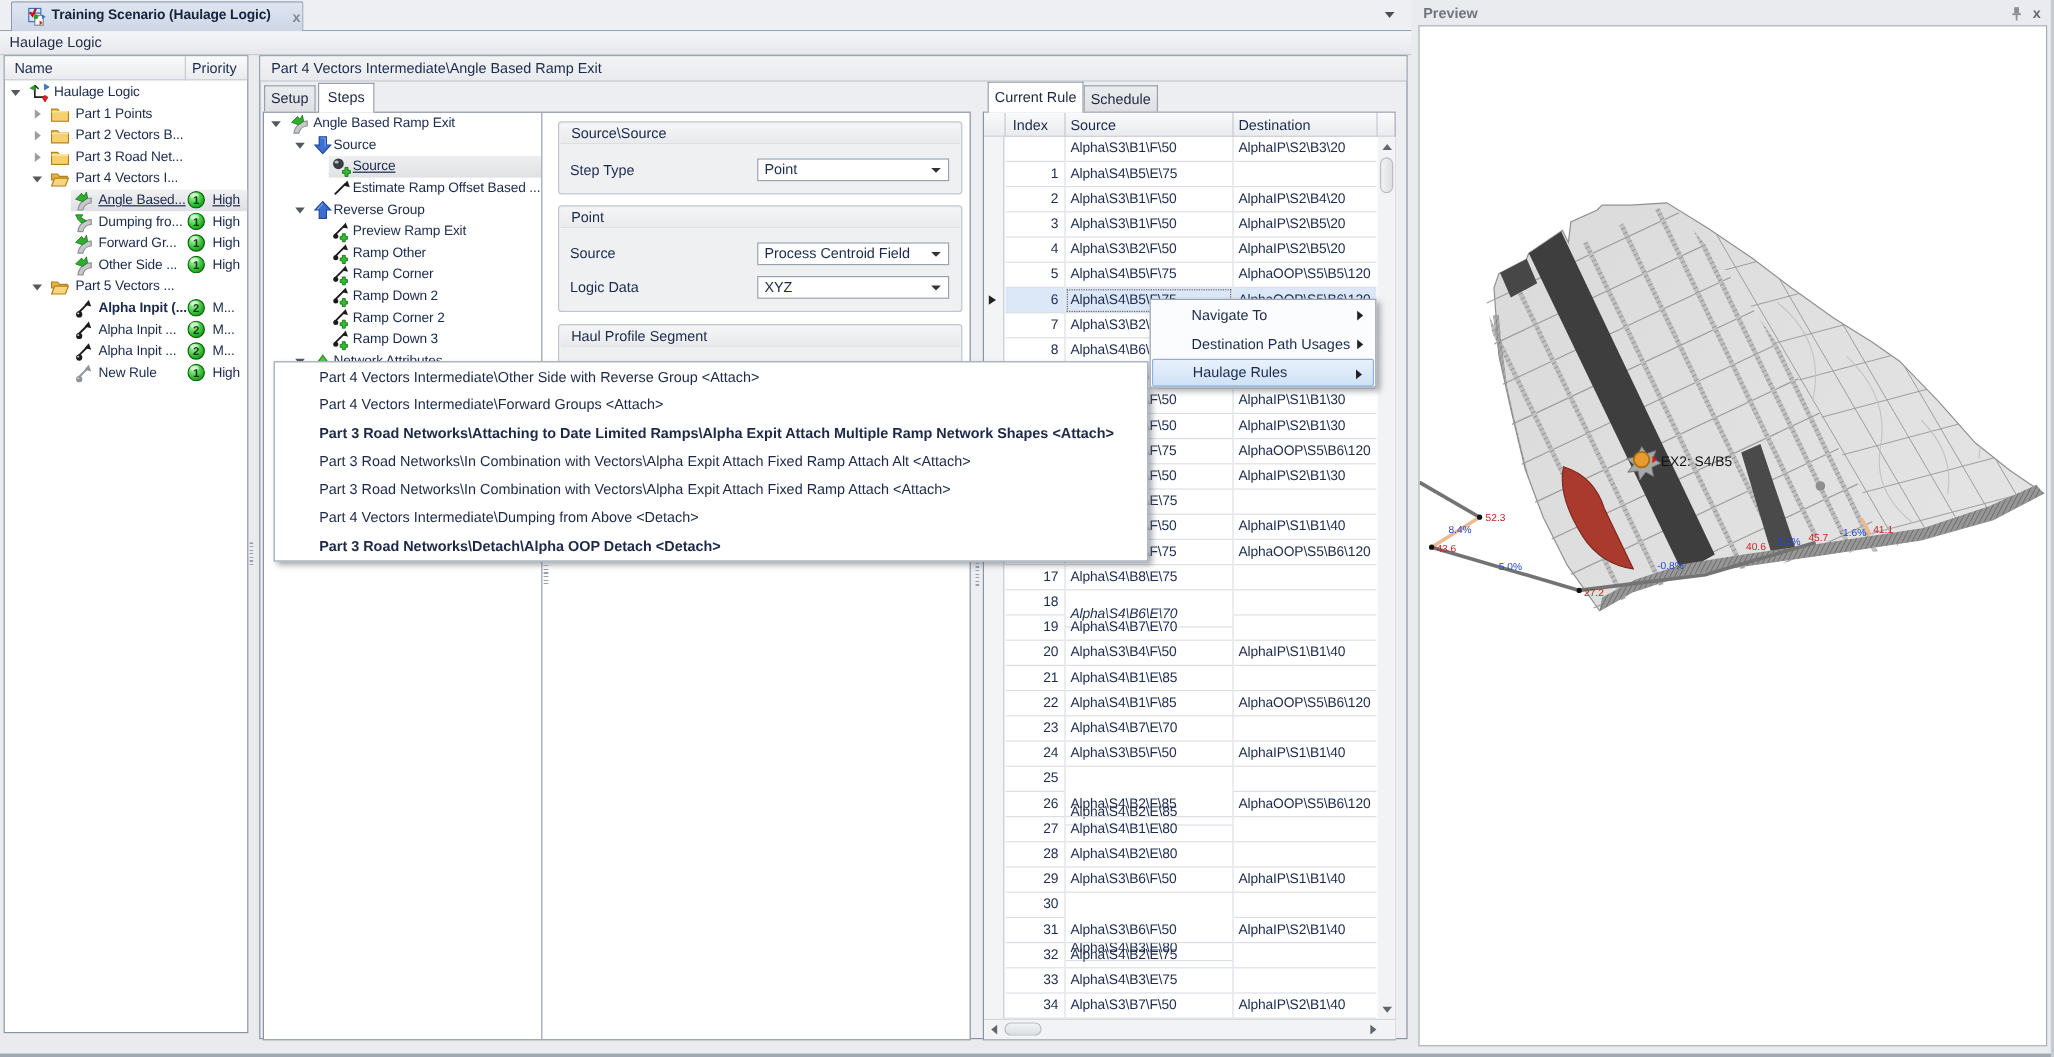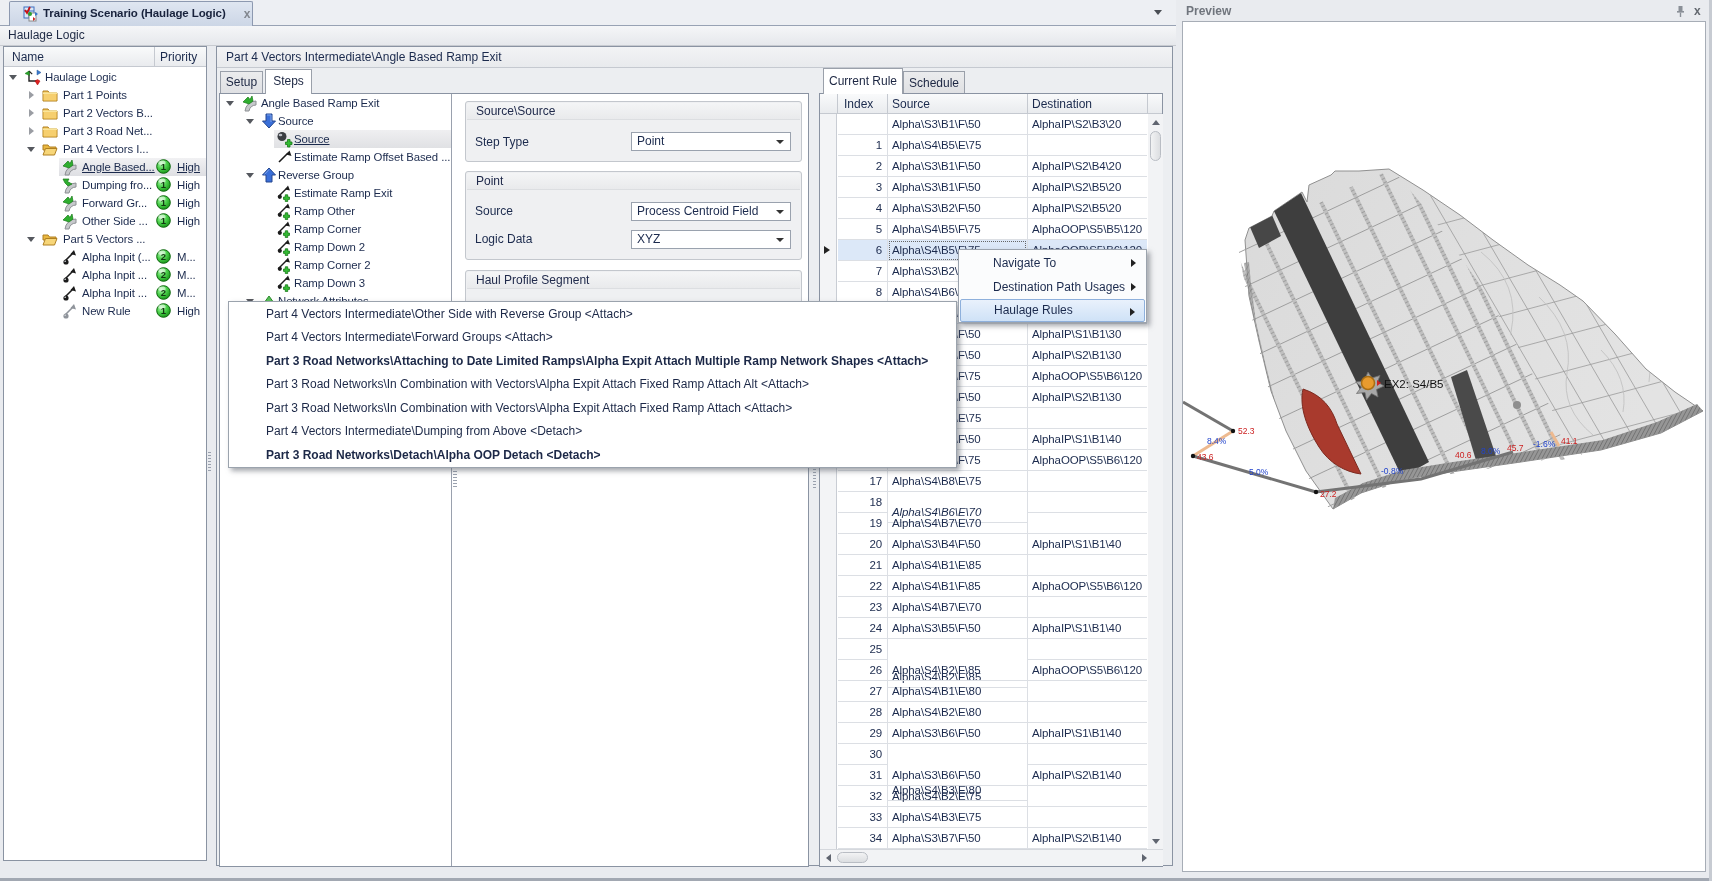--- a/index.html
+++ b/index.html
@@ -189,21 +189,21 @@
         <path d="M1 4 h5 l1.5 2 H14 v3 H1 z" fill="#e9b73f" stroke="#b08023"></path>
         <path d="M3.5 7.5 H15 L12.5 14 H1 z" fill="#f7d679" stroke="#b08023"></path>
       </svg>
 <div class="trow" style="left:59px;top:183px;">Part 5 Vectors ...</div>
 <svg class="abs" style="left:57px;top:202px" width="17" height="17" viewBox="0 0 17 17">
         <line x1="4" y1="12" x2="12" y2="4" stroke="#1b1b1b" stroke-width="1.6"></line>
         <path d="M13 1 L15 6.5 L9.5 5 z" fill="#1b1b1b"></path>
         <circle cx="5" cy="13" r="2.6" fill="#1b1b1b"></circle>
         <ellipse cx="4.2" cy="12.2" rx="0.9" ry="0.7" fill="#cfd2d6"></ellipse>
       </svg>
-<div class="trow" style="left:78px;top:201px;">Alpha Inpit (...</div>
+<div class="trow" style="left:78px;top:201px;font-weight:bold;">Alpha Inpit (...</div>
 <svg class="abs" style="left:152px;top:202px" width="15" height="15" viewBox="0 0 15 15">
         <defs>
           <radialGradient id="pg5" cx="0.35" cy="0.3" r="0.8">
             <stop offset="0" stop-color="#b8f5b8"></stop>
             <stop offset="0.45" stop-color="#4fd44f"></stop>
             <stop offset="1" stop-color="#0f8a0f"></stop>
           </radialGradient>
         </defs>
         <circle cx="7.5" cy="7.5" r="6.8" fill="url(#pg5)" stroke="#0a650a"></circle>
         <ellipse cx="6" cy="3.8" rx="3.6" ry="2.2" fill="rgba(255,255,255,0.5)"></ellipse>
@@ -310,21 +310,21 @@
         </svg>
 <div class="trow" style="left:58px;top:72px;">Reverse Group</div>
 <svg class="abs" style="left:56px;top:91px" width="17" height="17" viewBox="0 0 17 17">
           <line x1="3" y1="11" x2="11" y2="3" stroke="#1b1b1b" stroke-width="1.5"></line>
           <path d="M12 0.5 L14 5.5 L9 4.5 z" fill="#1b1b1b"></path>
           <circle cx="3.8" cy="11.8" r="2.1" fill="#1b1b1b"></circle>
           <g stroke="#187a18" stroke-width="0.8" fill="#33bb33">
             <path d="M7.5 12 h1.8 v-2.2 h2.4 v2.2 h1.8 v2.4 h-1.8 v2.2 H9.3 v-2.2 H7.5 z"></path>
           </g>
         </svg>
-<div class="trow" style="left:74px;top:90px;">Estimate Ramp Exit</div>
+<div class="trow" style="left:74px;top:90px;">Preview Ramp Exit</div>
 <svg class="abs" style="left:56px;top:109px" width="17" height="17" viewBox="0 0 17 17">
           <line x1="3" y1="11" x2="11" y2="3" stroke="#1b1b1b" stroke-width="1.5"></line>
           <path d="M12 0.5 L14 5.5 L9 4.5 z" fill="#1b1b1b"></path>
           <circle cx="3.8" cy="11.8" r="2.1" fill="#1b1b1b"></circle>
           <g stroke="#187a18" stroke-width="0.8" fill="#33bb33">
             <path d="M7.5 12 h1.8 v-2.2 h2.4 v2.2 h1.8 v2.4 h-1.8 v2.2 H9.3 v-2.2 H7.5 z"></path>
           </g>
         </svg>
 <div class="trow" style="left:74px;top:108px;">Ramp Other</div>
 <svg class="abs" style="left:56px;top:127px" width="17" height="17" viewBox="0 0 17 17">

